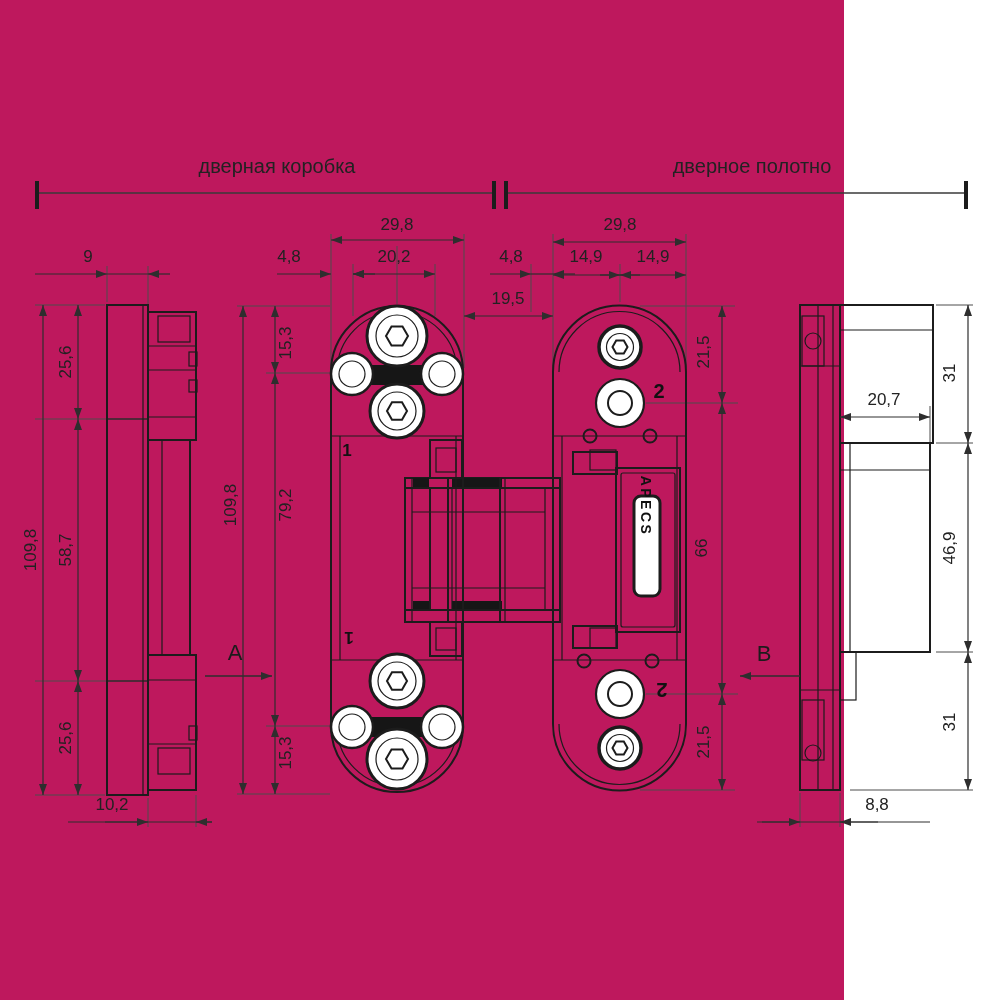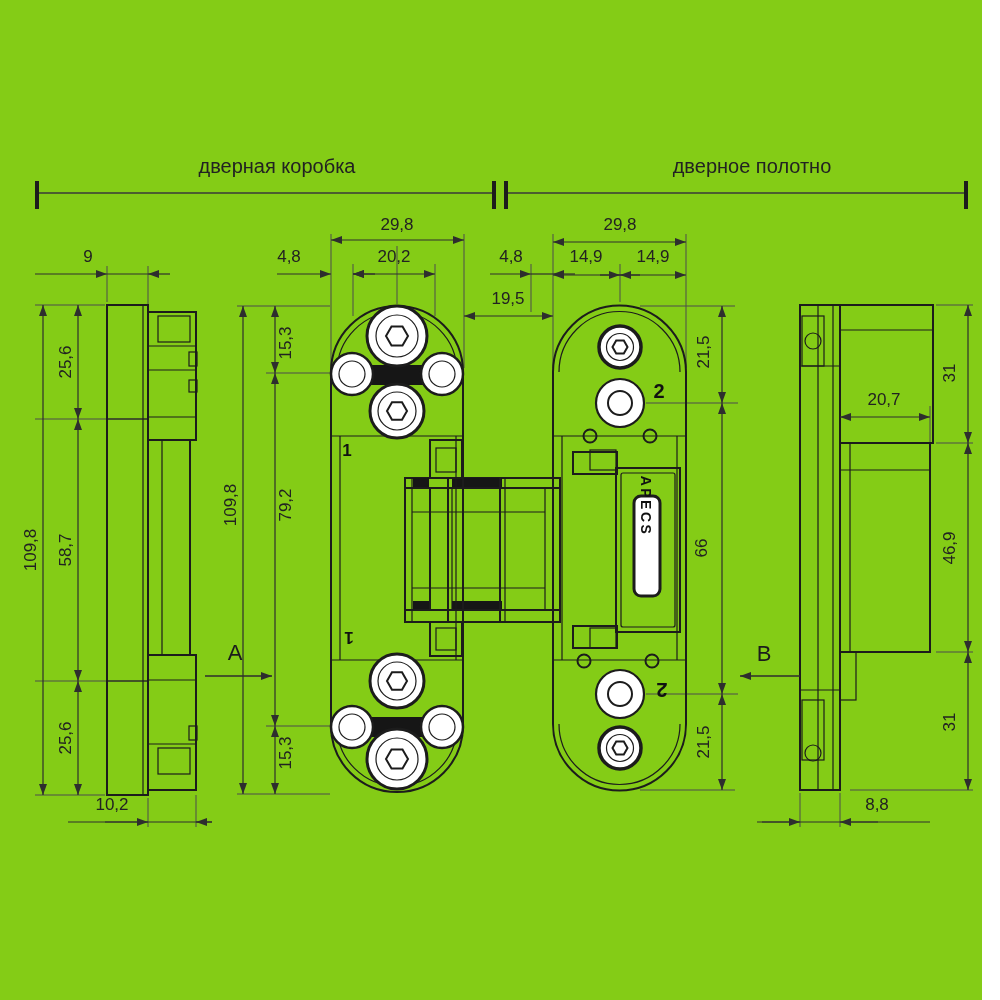--- a/index.html
+++ b/index.html
@@ -1,16 +1,16 @@
 <!DOCTYPE html>
 <html><head>
 <meta charset="utf-8">
 <style>
   html,body{margin:0;padding:0;background:#ffffff;}
-  .stage{width:982px;height:1000px;position:relative;background:#84cc16;
+  .stage{width:844px;height:1000px;position:relative;background:#be185d;
          font-family:"Liberation Sans", sans-serif;}
   svg{display:block;}
   .ol   {stroke:#1c1c1c;stroke-width:2;fill:none;stroke-linejoin:miter;}
   .olw  {stroke:#1c1c1c;stroke-width:2;fill:#ffffff;}
   .thin {stroke:#1c1c1c;stroke-width:1.2;fill:none;}
   .dk   {fill:#161616;stroke:none;}
   .dim  {stroke:#2e2e2e;stroke-width:1.2;fill:none;}
   .ext  {stroke:#4d4d4d;stroke-width:1;fill:none;}
   .brk  {stroke:#3a3a3a;stroke-width:1.6;fill:none;}
   .tick {fill:#1c1c1c;}

